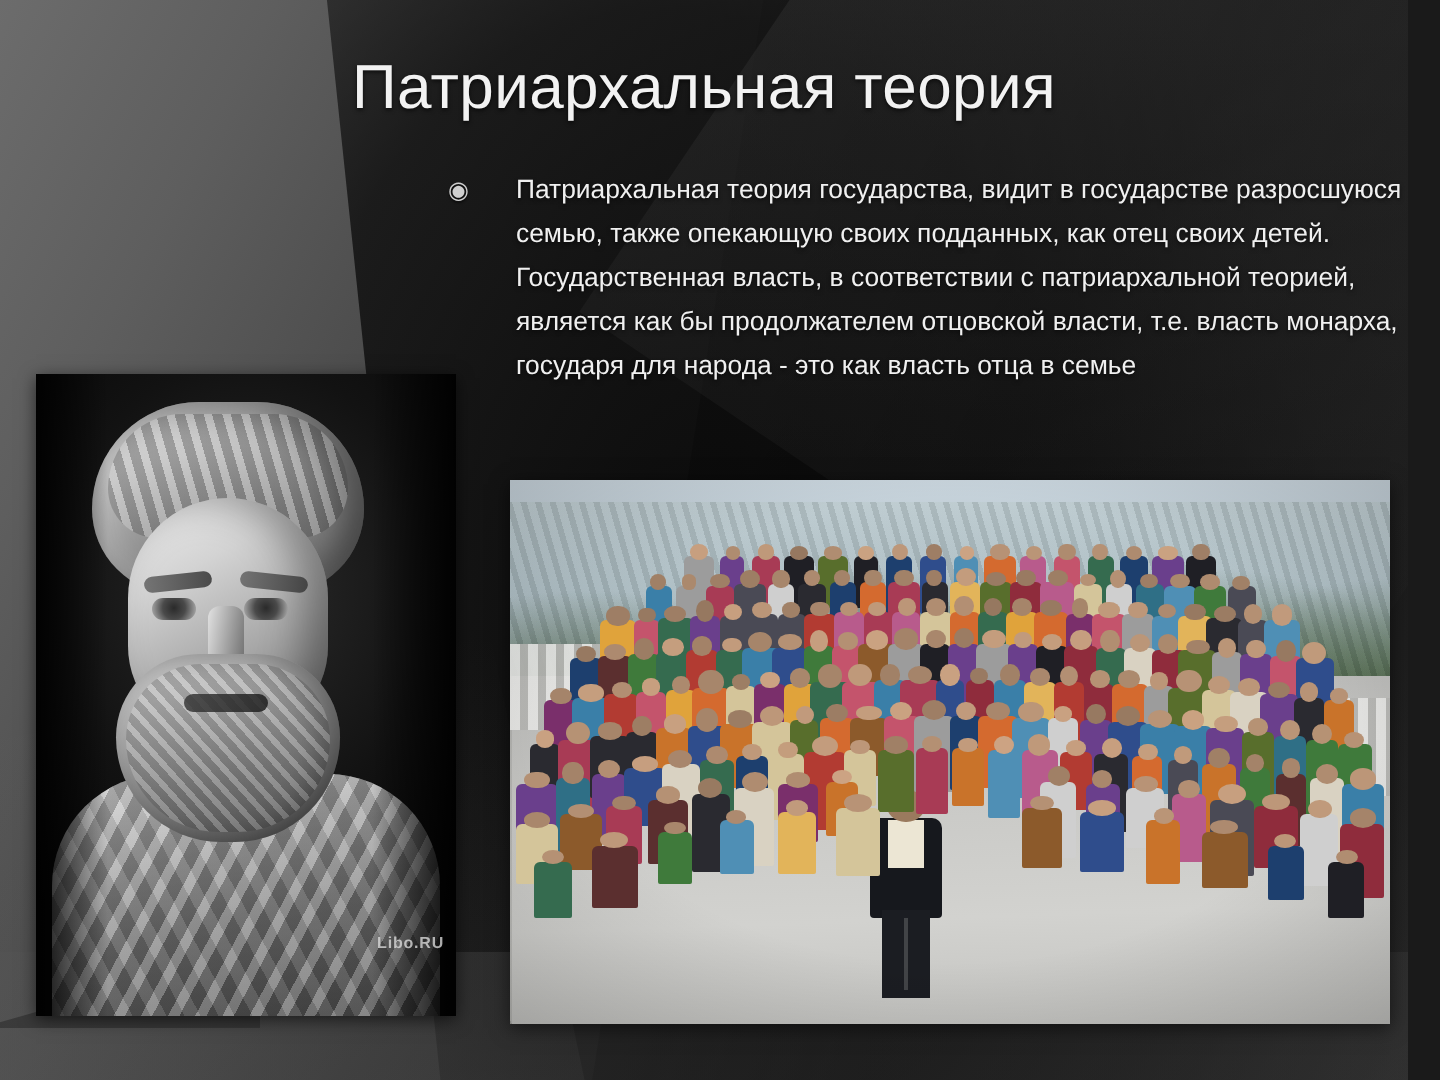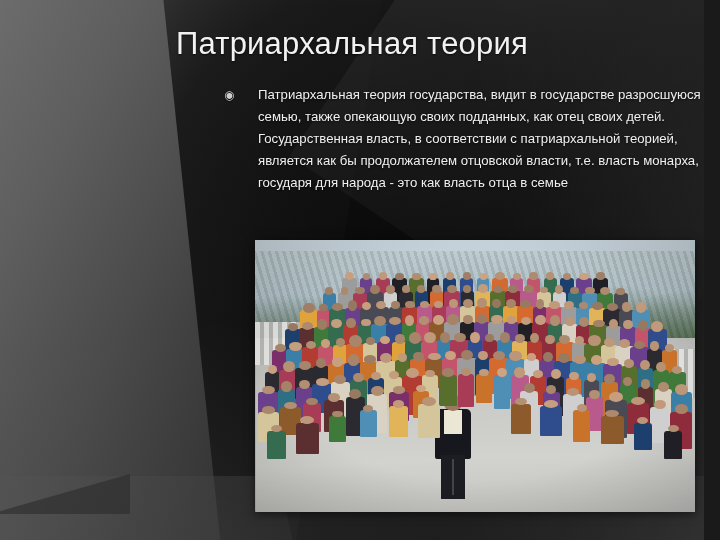--- a/index.html
+++ b/index.html
@@ -447,20 +447,36 @@
   <div class="bg-corner-notch"></div>
 
   <div class="title">Патриархальная теория</div>
 
 
   <div class="body-block">
     <span class="bullet-marker">◉</span>
     <span class="body-text">Патриархальная теория государства, видит в государстве разросшуюся семью, также опекающую своих подданных, как отец своих детей. Государственная власть, в соответствии с патриархальной теорией, является как бы продолжателем отцовской власти, т.е. власть монарха, государя для народа - это как власть отца в семье</span>
   </div>
 
+  <div class="bust-frame">
+    <div class="bust-canvas"></div>
+    <div class="bust-torso"></div>
+    <div class="bust-hair"></div>
+    <div class="bust-face"></div>
+    <div class="bust-brow l"></div>
+    <div class="bust-brow r"></div>
+    <div class="bust-eye l"></div>
+    <div class="bust-eye r"></div>
+    <div class="bust-nose"></div>
+    <div class="bust-beard"></div>
+    <div class="bust-mouth"></div>
+    <div class="bust-shadow-left"></div>
+    <div class="bust-shadow-right"></div>
+    <div class="bust-watermark">Libo.RU</div>
+  </div>
 
   <div class="photo-frame">
     <div class="photo-sky"></div>
     <div class="photo-hills"></div>
     <div class="photo-hill-texture"></div>
     <div class="photo-terrace"></div>
     <div class="photo-railing left"></div>
     <div class="photo-railing right"></div>
     <div class="crowd" id="crowd">
         <div class="person" style="left: 17.1397%; top: 0%; width: 3.72058%; height: 19.0931%; background: rgb(156, 156, 156); z-index: 10;"></div>

